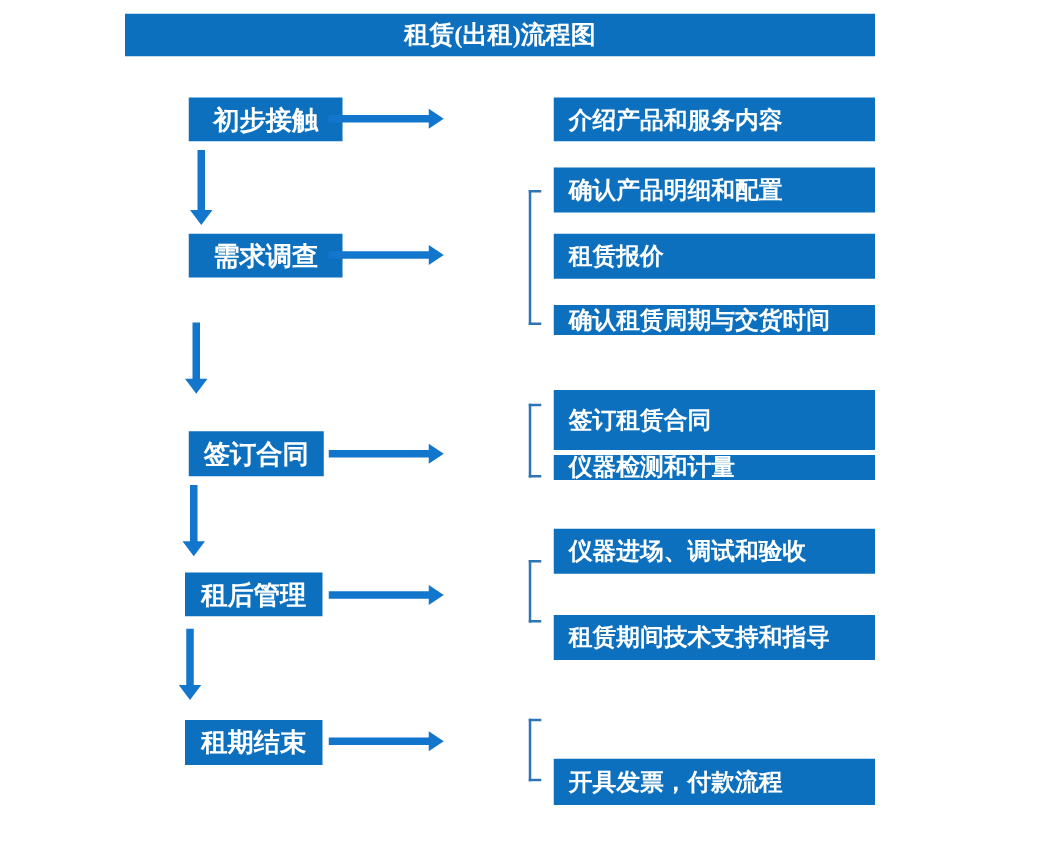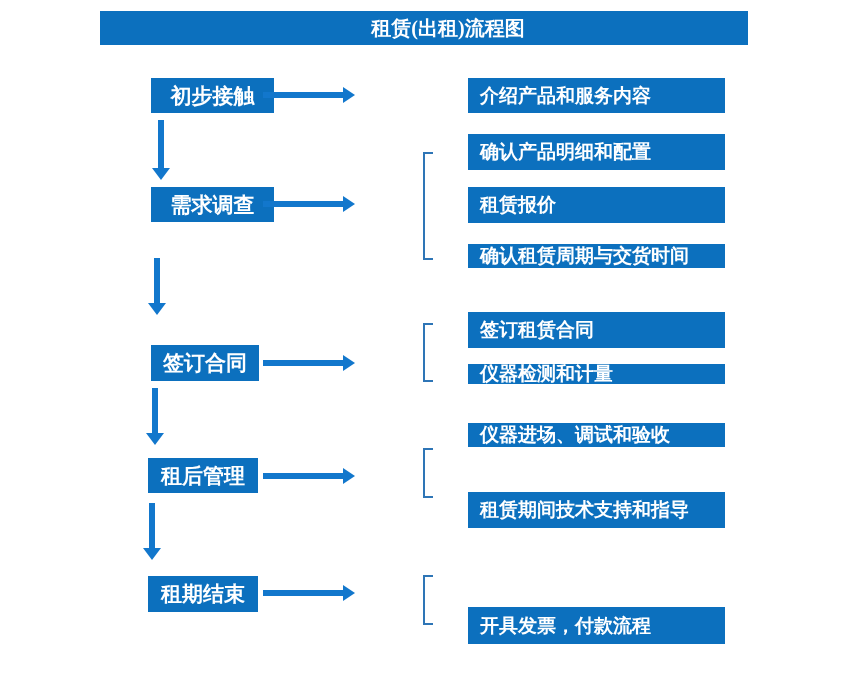--- a/index.html
+++ b/index.html
@@ -15,41 +15,40 @@
     background:#fff;
     font-family:"Liberation Serif","DejaVu Serif",serif;
     overflow:hidden;
   }
   .title-bar {
     position:absolute;
     left:100px; top:11px; width:600px; height:34px;
     background:var(--box-blue);
     color:var(--text-white);
     font-weight:bold; font-size:20px;
-    text-align:center; line-height:34px;padding-left:48px;
+    text-align:center; line-height:34px;
   }
   .step {
     position:absolute;
     background:var(--box-blue);
     color:var(--text-white);
     font-weight:bold; font-size:21px;
     display:flex; align-items:center; justify-content:center;
     white-space:nowrap;
     margin-left:48px;
   }
   .detail {
     position:absolute;
     left:443px; width:257px;
     background:var(--box-blue);
     color:var(--text-white);
     font-weight:bold; font-size:19px;
     display:flex; align-items:center;
     padding-left:12px; box-sizing:border-box;
     white-space:nowrap;
-    margin-left:25px;
   }
   .harrow { position:absolute; left:263px; width:92px; height:16px; }
   .harrow .shaft {
     position:absolute; left:0; right:11px; top:5px; height:6px;
     background:var(--arrow-blue);
   }
   .harrow .head {
     position:absolute; right:0; top:0; width:0; height:0;
     border-top:8px solid transparent;
     border-bottom:8px solid transparent;
@@ -127,19 +126,19 @@
 
   <div class="bracket" style="top:152px;height:108px"></div>
   <div class="bracket" style="top:323px;height:59px"></div>
   <div class="bracket" style="top:448px;height:50px"></div>
   <div class="bracket" style="top:575px;height:50px"></div>
 
   <div class="detail" style="top:78px;height:35px">介绍产品和服务内容</div>
   <div class="detail" style="top:134px;height:36px">确认产品明细和配置</div>
   <div class="detail" style="top:187px;height:36px">租赁报价</div>
   <div class="detail" style="top:244px;height:24px">确认租赁周期与交货时间</div>
-  <div class="detail" style="top:312px;height:36px">签订租赁合同</div>
+  <div class="detail" style="top:312px;height:48px">签订租赁合同</div>
   <div class="detail" style="top:364px;height:20px">仪器检测和计量</div>
-  <div class="detail" style="top:423px;height:24px">仪器进场、调试和验收</div>
+  <div class="detail" style="top:423px;height:36px">仪器进场、调试和验收</div>
   <div class="detail" style="top:492px;height:36px">租赁期间技术支持和指导</div>
   <div class="detail" style="top:607px;height:37px">开具发票，付款流程</div>
 
 </div>
 
 </body></html>

